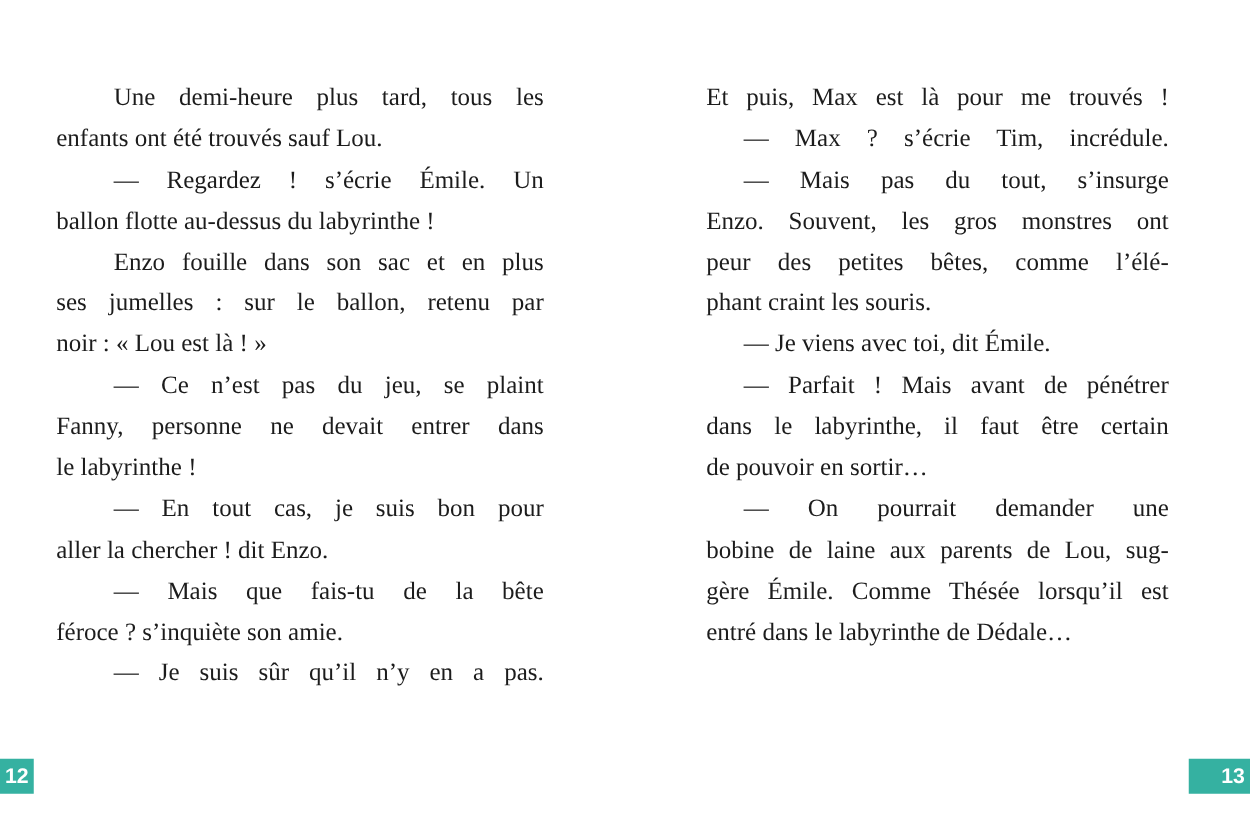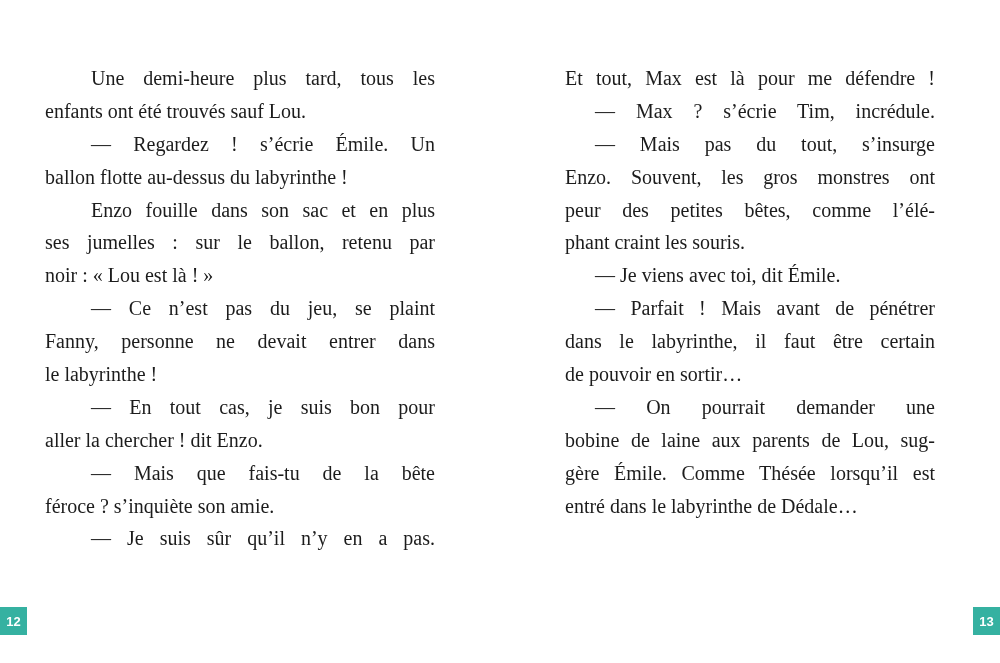--- a/index.html
+++ b/index.html
@@ -44,28 +44,28 @@
   .col-left .line.indent { text-indent: 46px; }
   .col-right .line.indent { text-indent: 30px; }
   .page-badge {
     position: absolute;
     top: 607px;
     width: 27px;
     height: 28px;
     background: #35b1a1;
     color: #ffffff;
     font-family: "Liberation Sans", sans-serif;
-    font-size: 13px;
+    font-size: 17px;
     font-weight: bold;
     display: flex;
     align-items: center;
     justify-content: center;
   }
   .badge-left { left: 0; }
-  .badge-right { right: 0; }
+  .badge-right { right: 0; padding-left: 22px; }
 </style>
 </head>
 <body>
 
 <div class="spread">
 
   <div class="text-col col-left" id="left-lines">
       <div class="line indent">Une demi-heure plus tard, tous les</div>
       <div class="line end">enfants ont été trouvés sauf Lou.</div>
       <div class="line indent">— Regardez ! s’écrie Émile. Un</div>
@@ -77,21 +77,21 @@
       <div class="line">Fanny, personne ne devait entrer dans</div>
       <div class="line end">le labyrinthe !</div>
       <div class="line indent">— En tout cas, je suis bon pour</div>
       <div class="line end">aller la chercher ! dit Enzo.</div>
       <div class="line indent">— Mais que fais-tu de la bête</div>
       <div class="line end">féroce ? s’inquiète son amie.</div>
       <div class="line indent">— Je suis sûr qu’il n’y en a pas.</div>
     </div>
 
   <div class="text-col col-right" id="right-lines">
-      <div class="line">Et tout, Max est là pour me défendre !</div>
+      <div class="line">Et puis, Max est là pour me trouvés !</div>
       <div class="line indent">— Max ? s’écrie Tim, incrédule.</div>
       <div class="line indent">— Mais pas du tout, s’insurge</div>
       <div class="line">Enzo. Souvent, les gros monstres ont</div>
       <div class="line">peur des petites bêtes, comme l’élé-</div>
       <div class="line end">phant craint les souris.</div>
       <div class="line indent end">— Je viens avec toi, dit Émile.</div>
       <div class="line indent">— Parfait ! Mais avant de pénétrer</div>
       <div class="line">dans le labyrinthe, il faut être certain</div>
       <div class="line end">de pouvoir en sortir…</div>
       <div class="line indent">— On pourrait demander une</div>

